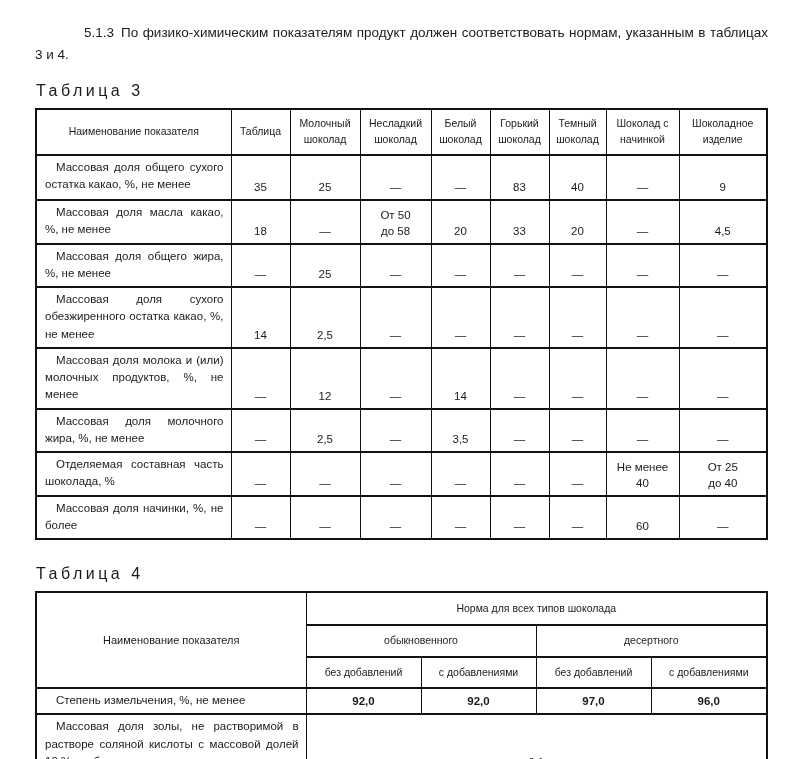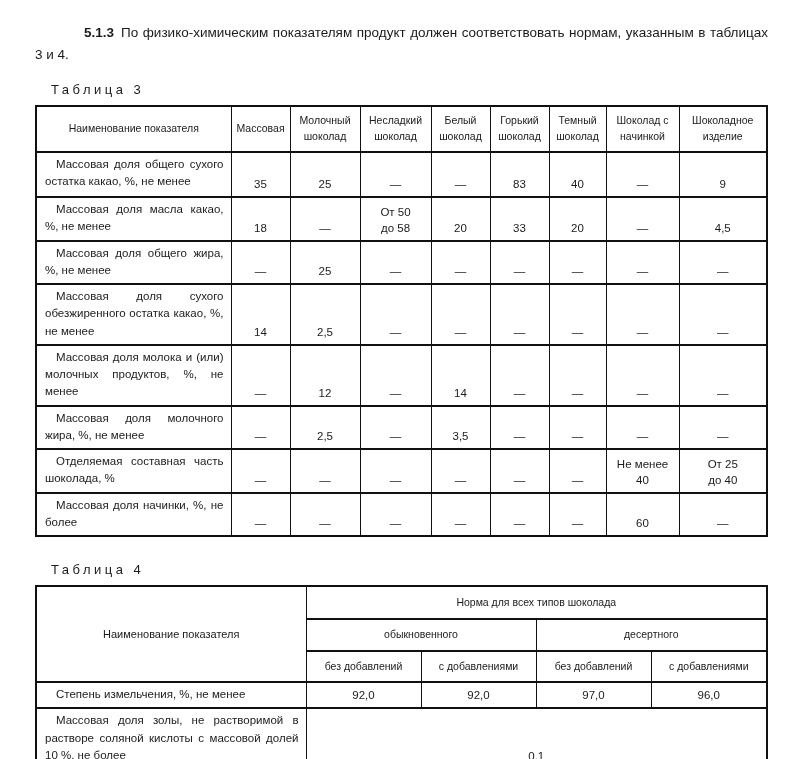--- a/index.html
+++ b/index.html
@@ -12,27 +12,27 @@
   }
   .page { padding: 22px 34px 0 35px; }
 
   
   .intro {
     margin: 0; width: 733px;
     font-size: 13.5px; line-height: 1.6;
     text-align: justify;
     text-indent: 49px;
   }
-  .clause { margin-right: 7px; font-weight: bold; }
+  .clause { margin-right: 7px; }
 
   
   .tcap {
-    font-size: 13px;
+    font-size: 16px;
     letter-spacing: 3.5px;
-    margin: 17px 0 8px 16px;
+    margin: 17px 0 8px 1px;
   }
   .cap4 { margin-top: 25px; }
 
   
   table {
     border-collapse: collapse;
     table-layout: fixed;
     width: 731px;
     border: 2px solid #111;
   }
@@ -76,21 +76,21 @@
   .t3 tbody tr:nth-child(8) { height: 38px; }
 
   
   .t4 thead tr:nth-child(1) { height: 33px; }
   .t4 thead tr:nth-child(2) { height: 32px; }
   .t4 thead tr:nth-child(3) { height: 31px; padding-left: 36px; }
   .t4 tbody tr:nth-child(1) { height: 25px; }
   .t4 tbody tr:nth-child(2) { height: 48px; }
   .t4 .namehdr { font-size: 11px; }
   .t4 td.lbl { vertical-align: top; }
-  .t4 td.valm { vertical-align: middle; padding-bottom: 2px; }
+  .t4 td.valm { vertical-align: middle; padding-bottom: 2px; font-weight: bold; }
 </style>
 </head>
 <body>
 
 <div class="page">
 
   <p class="intro"><span class="clause">5.1.3</span><span>По физико-химическим показателям продукт должен соответствовать нормам, указанным в таблицах 3 и 4.</span></p>
 
   <div class="tcap">Таблица 3</div>
 
@@ -102,21 +102,21 @@
       <col style="width:71px">
         <col style="width:59px">
         <col style="width:59px">
       <col style="width:57px">
         <col style="width:73px">
         <col style="width:88px">
     </colgroup>
     <thead>
       <tr>
         <th>Наименование показателя</th>
-        <th>Массовая</th>
+        <th>Таблица</th>
         <th>Молочный шоколад</th>
         <th>Несладкий шоколад</th>
         <th>Белый шоколад</th>
         <th>Горький шоколад</th>
         <th>Темный шоколад</th>
         <th>Шоколад с начинкой</th>
         <th>Шоколадное изделие</th>
       </tr>
     </thead>
     <tbody>

